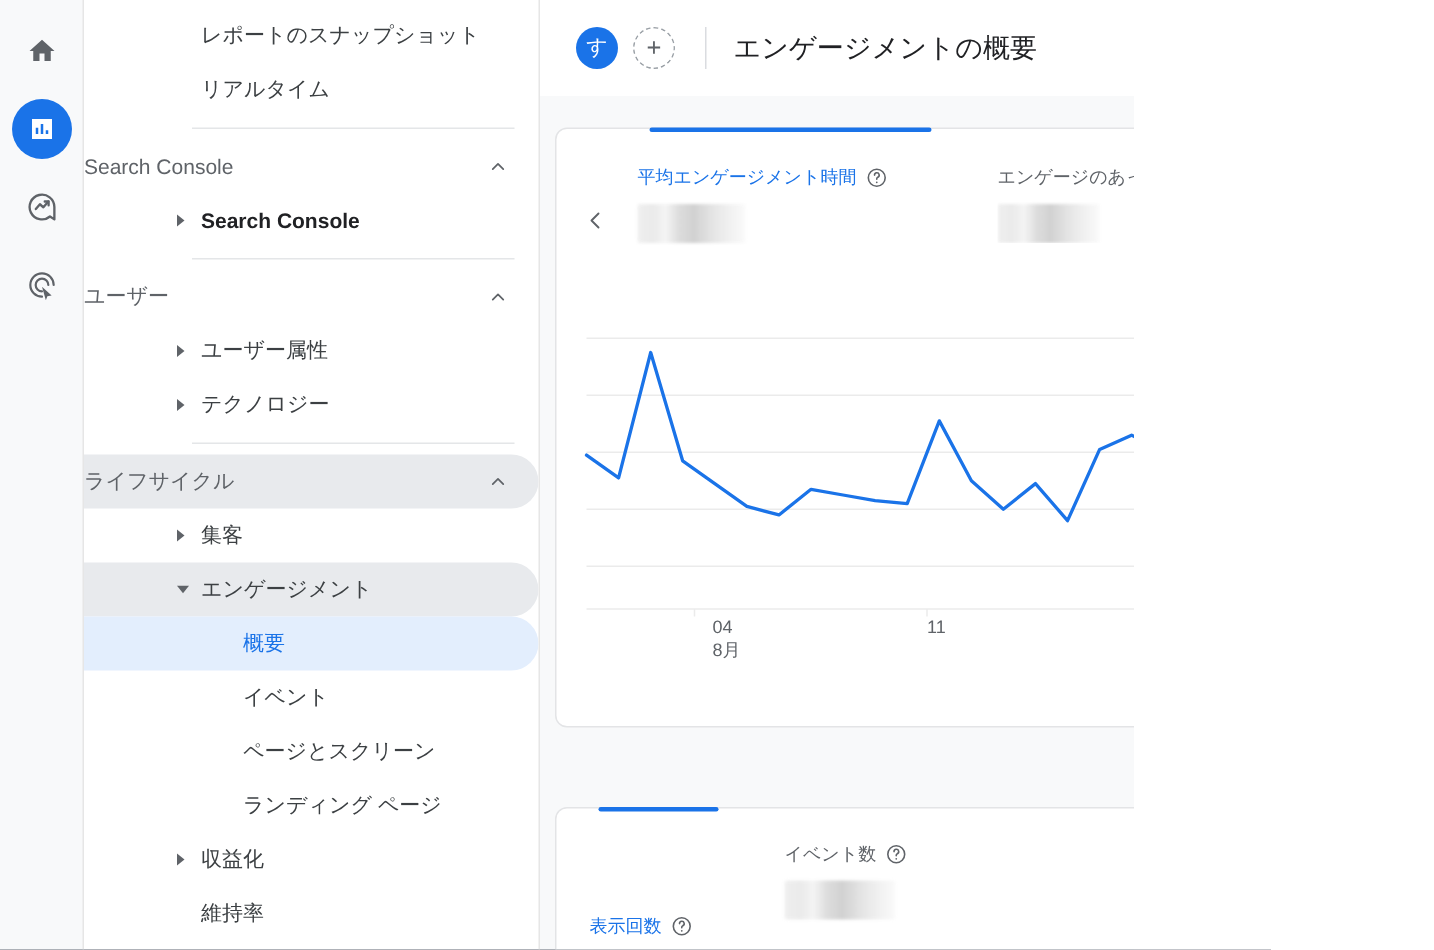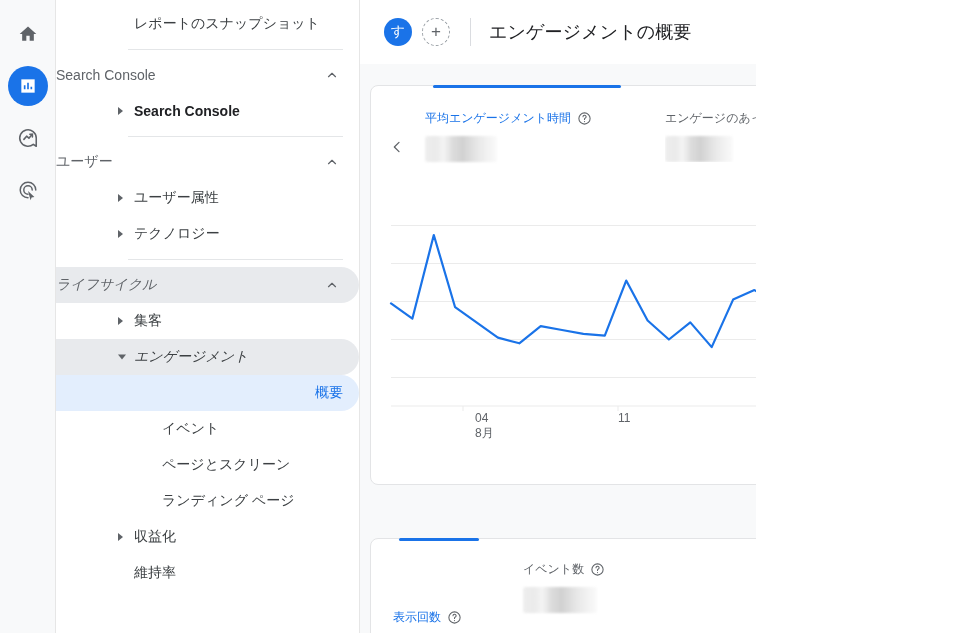--- a/index.html
+++ b/index.html
@@ -50,22 +50,22 @@
     color: #3c4043;
     white-space: nowrap;
     position: relative;
   }
   .nav-row.plain     { padding-left: 78px; }
   .nav-row.child     { padding-left: 106px; }
   .nav-row.expandable{ padding-left: 78px; font-weight: 700; color: #202124; }
   .nav-row.sub       { padding-left: 78px; color: #3c4043; }
 
   .nav-row.group-head { color: #5f6368; font-size: 14px; }
-  .nav-row.highlight  { background: #e8eaed; font-style: italic; }
-  .nav-row.selected   { background: #e3eefd; color: #1a73e8; justify-content: flex-end; }
+  .nav-row.highlight  { background: #e8eaed; }
+  .nav-row.selected   { background: #e3eefd; color: #1a73e8; }
 
   .caret {
     position: absolute; left: 62px; top: 50%;
     width: 0; height: 0; transform: translateY(-50%);
     border-left: 5px solid #5f6368;
     border-top: 4px solid transparent;
     border-bottom: 4px solid transparent;
   }
   .caret.down {
     border-left: 4px solid transparent;
@@ -213,20 +213,23 @@
       </svg>
     </div>
   </div>
 
   <div class="nav">
 
     <div class="nav-row plain">
       <span>レポートのスナップショット</span>
     </div>
 
+    <div class="nav-row plain">
+      <span>リアルタイム</span>
+    </div>
 
     <div class="nav-divider"></div>
 
     <div class="nav-row group-head">
       <span>Search Console</span>
       <span class="chev-up">
         <svg width="14" height="14" viewBox="0 0 24 24" fill="none" stroke="currentColor" stroke-width="2">
           <path d="m6 15 6-6 6 6" stroke-linecap="round" stroke-linejoin="round"></path>
         </svg>
       </span>

